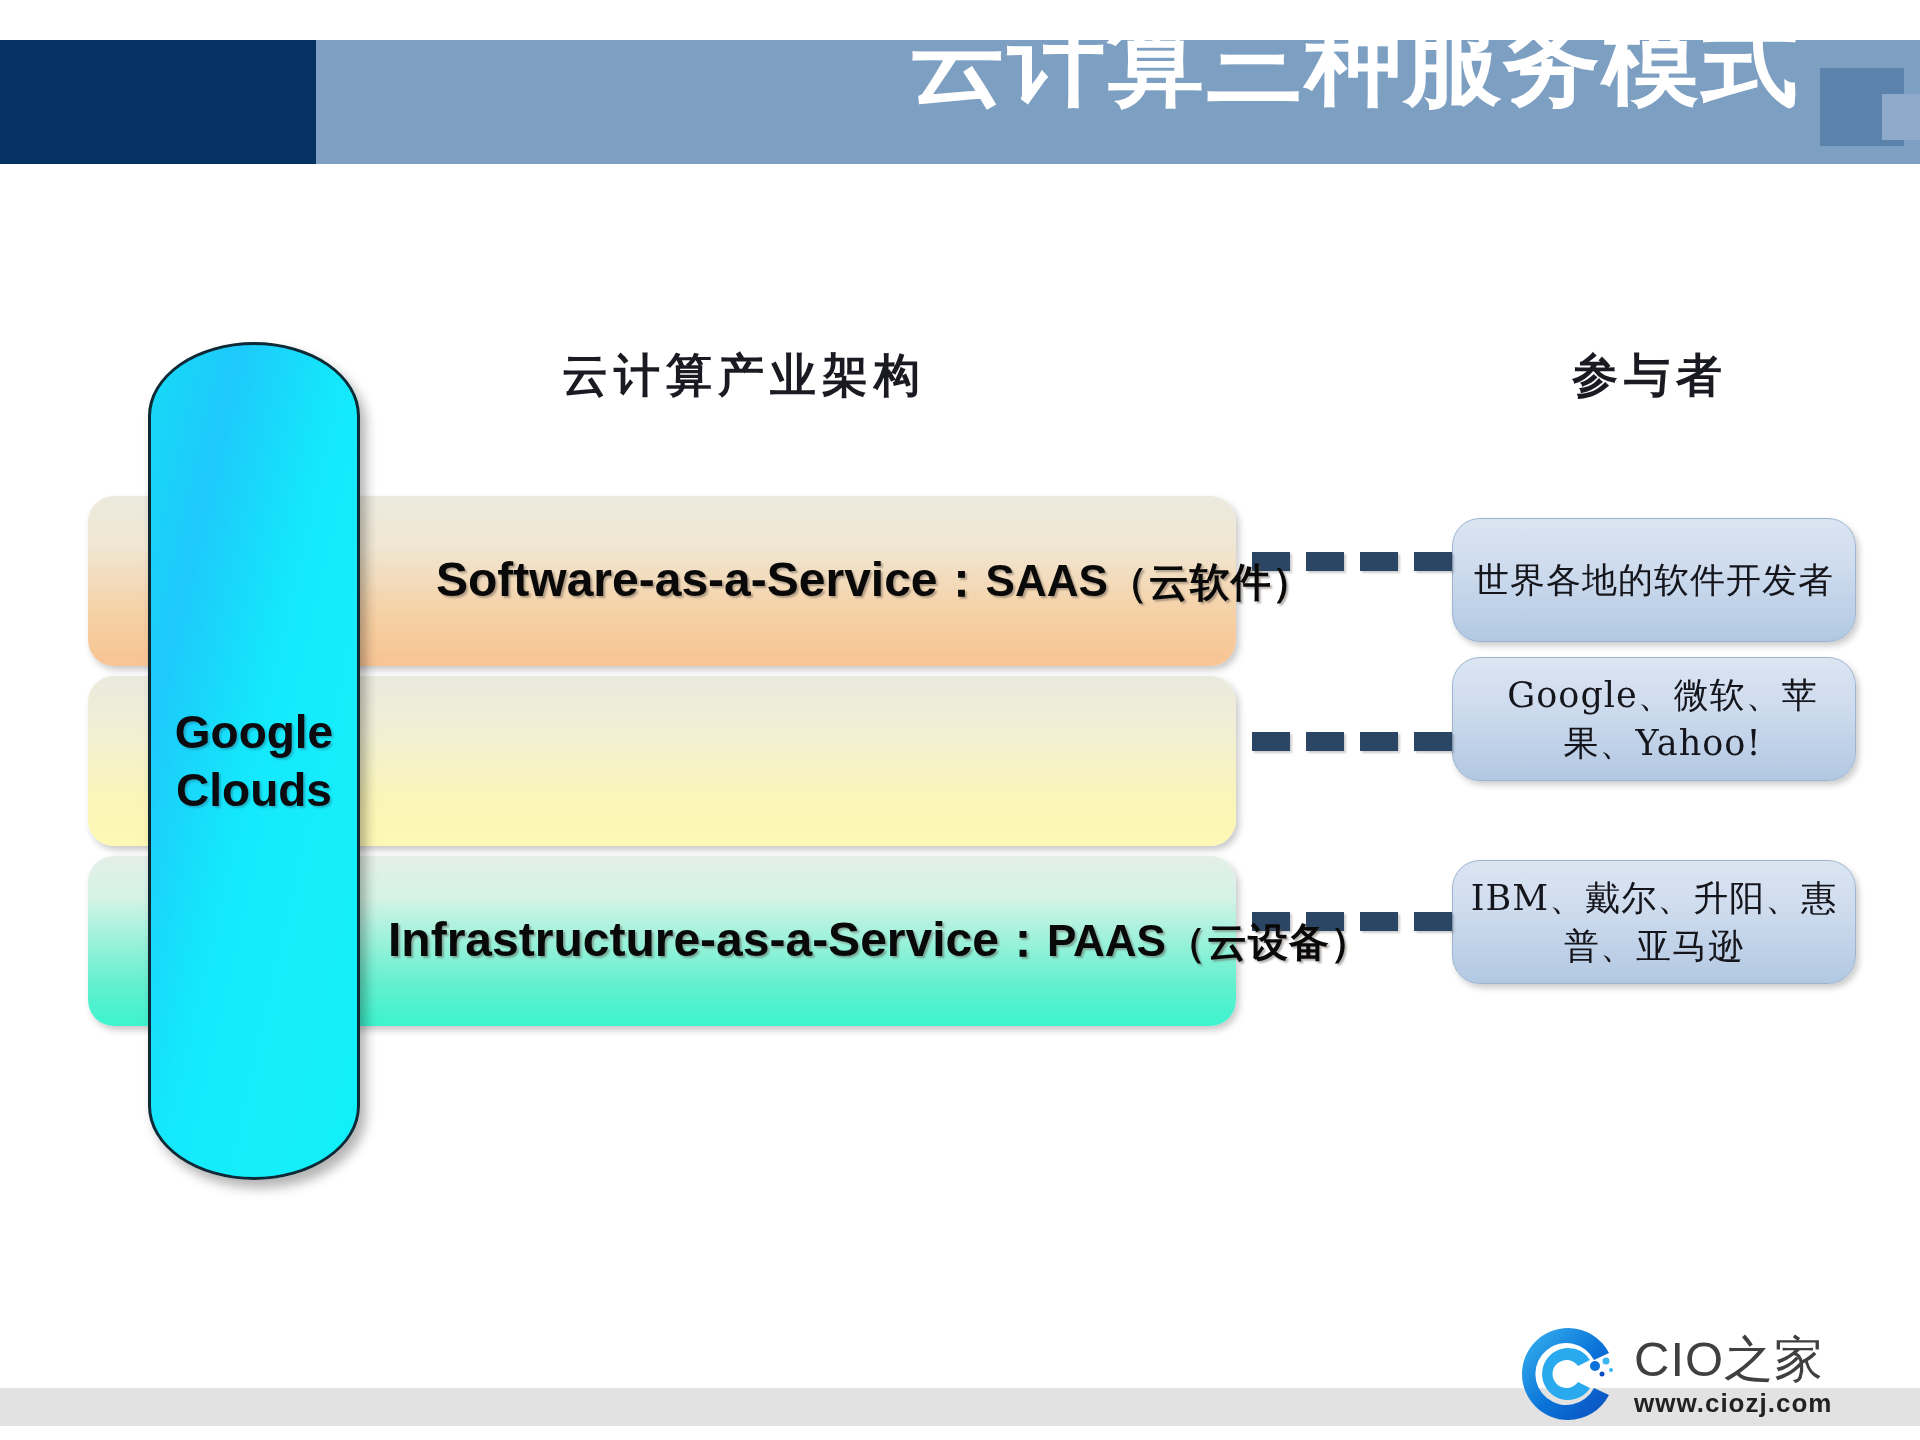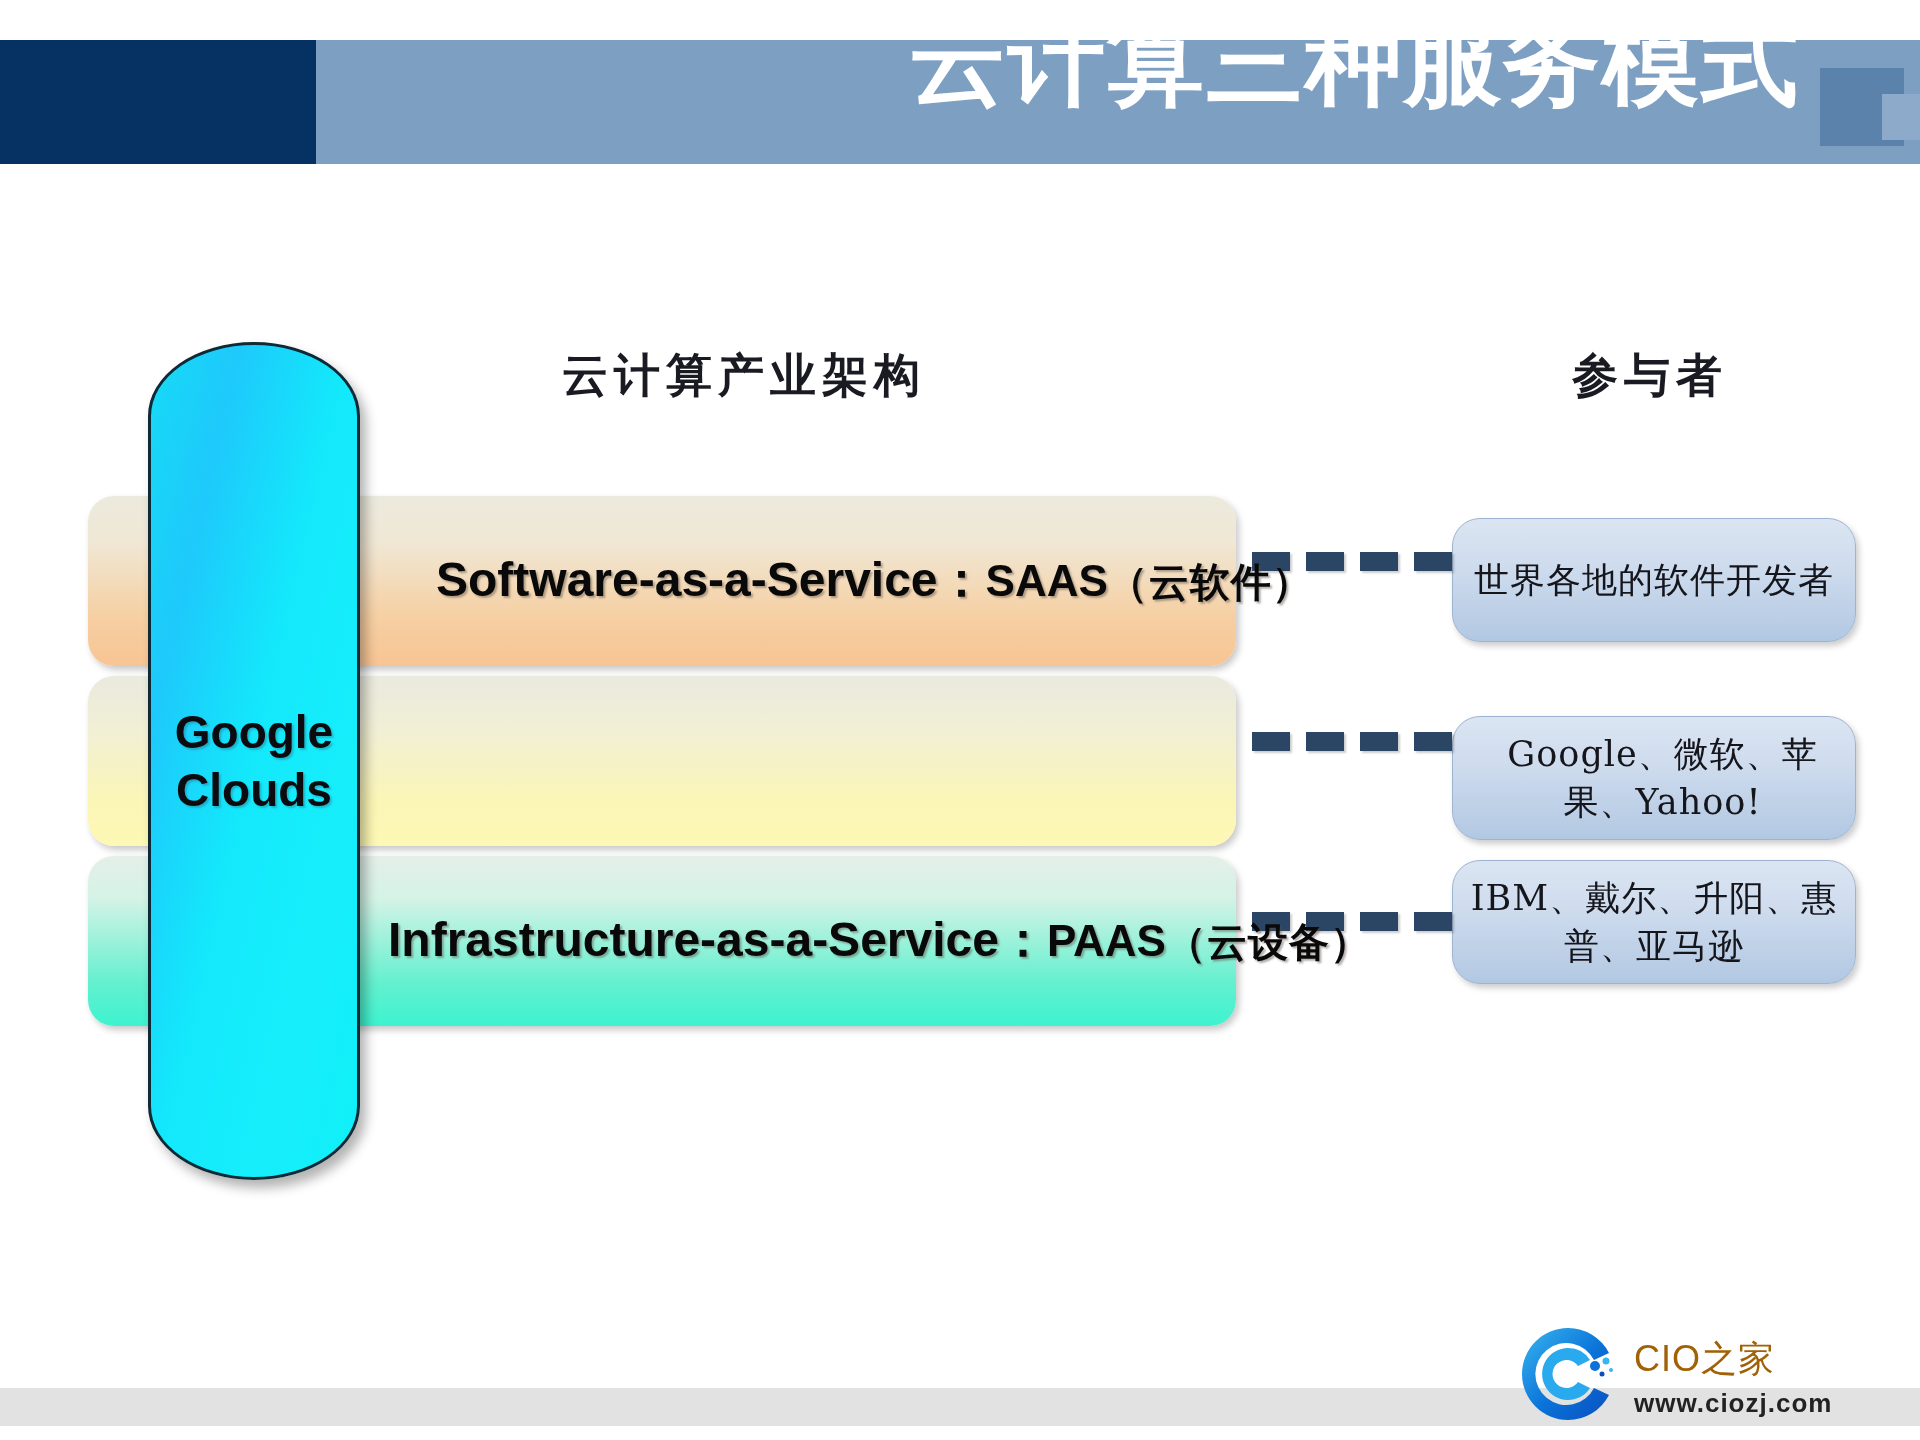--- a/index.html
+++ b/index.html
@@ -182,21 +182,21 @@
     background: linear-gradient(to bottom, #dbe5f2 0%, #cfdcee 38%, #b2c8e2 100%);
     border: 1px solid #9db4d1;
     box-shadow: 3px 4px 6px rgba(0,0,0,0.20);
     display: flex;
     align-items: center;
     justify-content: center;
     text-align: center;
     padding: 0 10px;
   }
   #participant-saas { top: 500px; margin-top: 18px; }
-  #participant-paas { top: 716px; padding-left: 27px; }
+  #participant-paas { top: 657px; padding-left: 27px; }
   #participant-iaas { top: 860px; }
   .participant-text {
     font-family: "DejaVu Serif", "Liberation Serif", serif;
     font-size: 35px;
     line-height: 48px;
     font-weight: 400;
     color: #15151c;
     letter-spacing: 1px;
   }
 
@@ -220,24 +220,24 @@
     flex: 0 0 104px;
     margin-right: 14px;
   }
   #cio-logo-textwrap {
     display: flex;
     flex-direction: column;
     justify-content: center;
   }
   #cio-logo-title {
     font-family: "Liberation Sans", "DejaVu Sans", sans-serif;
-    font-size: 36px;
+    font-size: 49px;
     line-height: 58px;
     font-weight: 400;
-    color: #a16207;
+    color: #404040;
     letter-spacing: 1px;
     white-space: nowrap;
   }
   #cio-logo-url {
     font-family: "Liberation Sans", "DejaVu Sans", sans-serif;
     font-size: 26px;
     line-height: 30px;
     font-weight: 700;
     color: #222222;
     letter-spacing: 1px;

